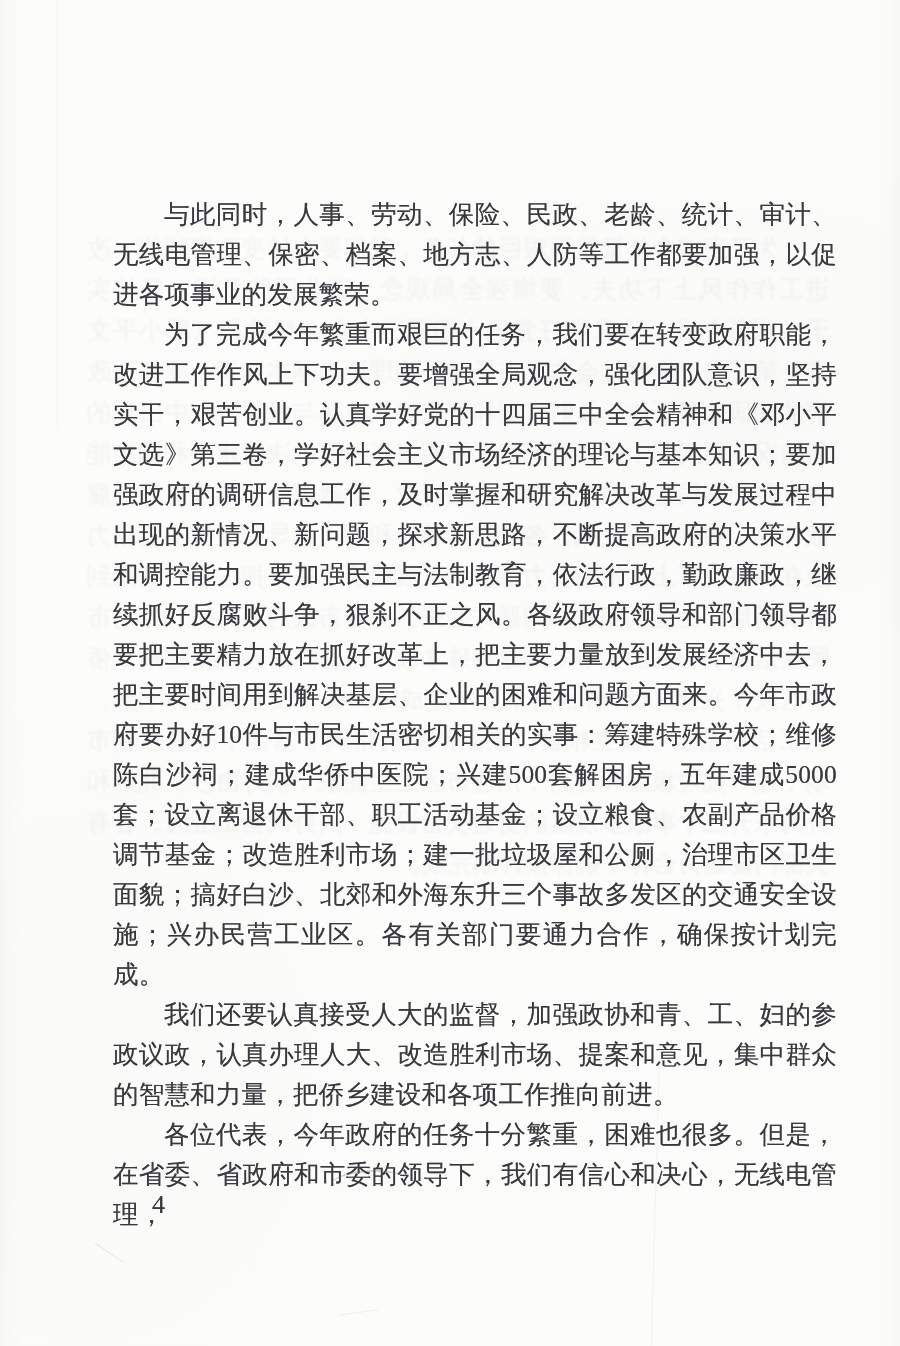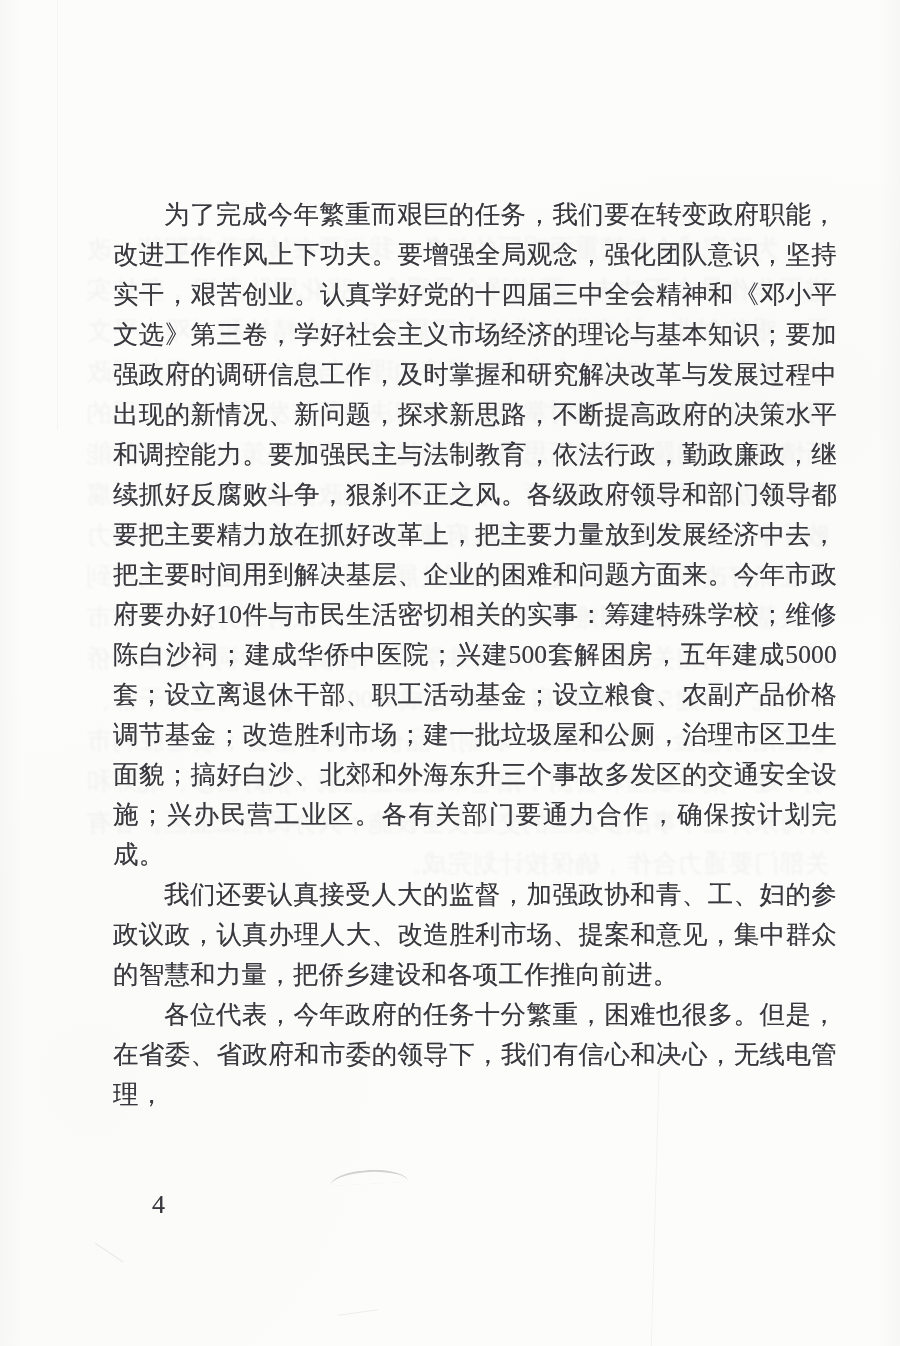--- a/index.html
+++ b/index.html
@@ -110,20 +110,21 @@
 </head>
 <body>
 
 <div class="page">
 
   <div class="bleed" aria-hidden="true">
     <p>为了完成今年繁重而艰巨的任务，我们要在转变政府职能，改进工作作风上下功夫。要增强全局观念，强化团队意识，坚持实干，艰苦创业。认真学好党的十四届三中全会精神和《邓小平文选》第三卷，学好社会主义市场经济的理论与基本知识；要加强政府的调研信息工作，及时掌握和研究解决改革与发展过程中出现的新情况、新问题，探求新思路，不断提高政府的决策水平和调控能力。要加强民主与法制教育，依法行政，勤政廉政，继续抓好反腐败斗争，狠刹不正之风。各级政府领导和部门领导都要把主要精力放在抓好改革上，把主要力量放到发展经济中去，把主要时间用到解决基层、企业的困难和问题方面来。今年市政府要办好10件与市民生活密切相关的实事：筹建特殊学校；维修陈白沙祠；建成华侨中医院；兴建500套解困房，五年建成5000套；设立离退休干部、职工活动基金；设立粮食、农副产品价格调节基金；改造胜利市场；建一批垃圾屋和公厕，治理市区卫生面貌；搞好白沙、北郊和外海东升三个事故多发区的交通安全设施；兴办民营工业区。各有关部门要通力合作，确保按计划完成。</p>
   </div>
 
   <div class="text-block">
+    <p class="para">与此同时，人事、劳动、保险、民政、老龄、统计、审计、无线电管理、保密、档案、地方志、人防等工作都要加强，以促进各项事业的发展繁荣。</p>
     <p class="para">为了完成今年繁重而艰巨的任务，我们要在转变政府职能，改进工作作风上下功夫。要增强全局观念，强化团队意识，坚持实干，艰苦创业。认真学好党的十四届三中全会精神和《邓小平文选》第三卷，学好社会主义市场经济的理论与基本知识；要加强政府的调研信息工作，及时掌握和研究解决改革与发展过程中出现的新情况、新问题，探求新思路，不断提高政府的决策水平和调控能力。要加强民主与法制教育，依法行政，勤政廉政，继续抓好反腐败斗争，狠刹不正之风。各级政府领导和部门领导都要把主要精力放在抓好改革上，把主要力量放到发展经济中去，把主要时间用到解决基层、企业的困难和问题方面来。今年市政府要办好10件与市民生活密切相关的实事：筹建特殊学校；维修陈白沙祠；建成华侨中医院；兴建500套解困房，五年建成5000套；设立离退休干部、职工活动基金；设立粮食、农副产品价格调节基金；改造胜利市场；建一批垃圾屋和公厕，治理市区卫生面貌；搞好白沙、北郊和外海东升三个事故多发区的交通安全设施；兴办民营工业区。各有关部门要通力合作，确保按计划完成。</p>
     <p class="para">我们还要认真接受人大的监督，加强政协和青、工、妇的参政议政，认真办理人大、改造胜利市场、提案和意见，集中群众的智慧和力量，把侨乡建设和各项工作推向前进。</p>
     <p class="para">各位代表，今年政府的任务十分繁重，困难也很多。但是，在省委、省政府和市委的领导下，我们有信心和决心，无线电管理，</p>
   </div>
 
   <div class="page-number">4</div>
 
   <div class="crease-left"></div>
   <div class="crease-bottom"></div>
   <div class="pen-mark"></div>

